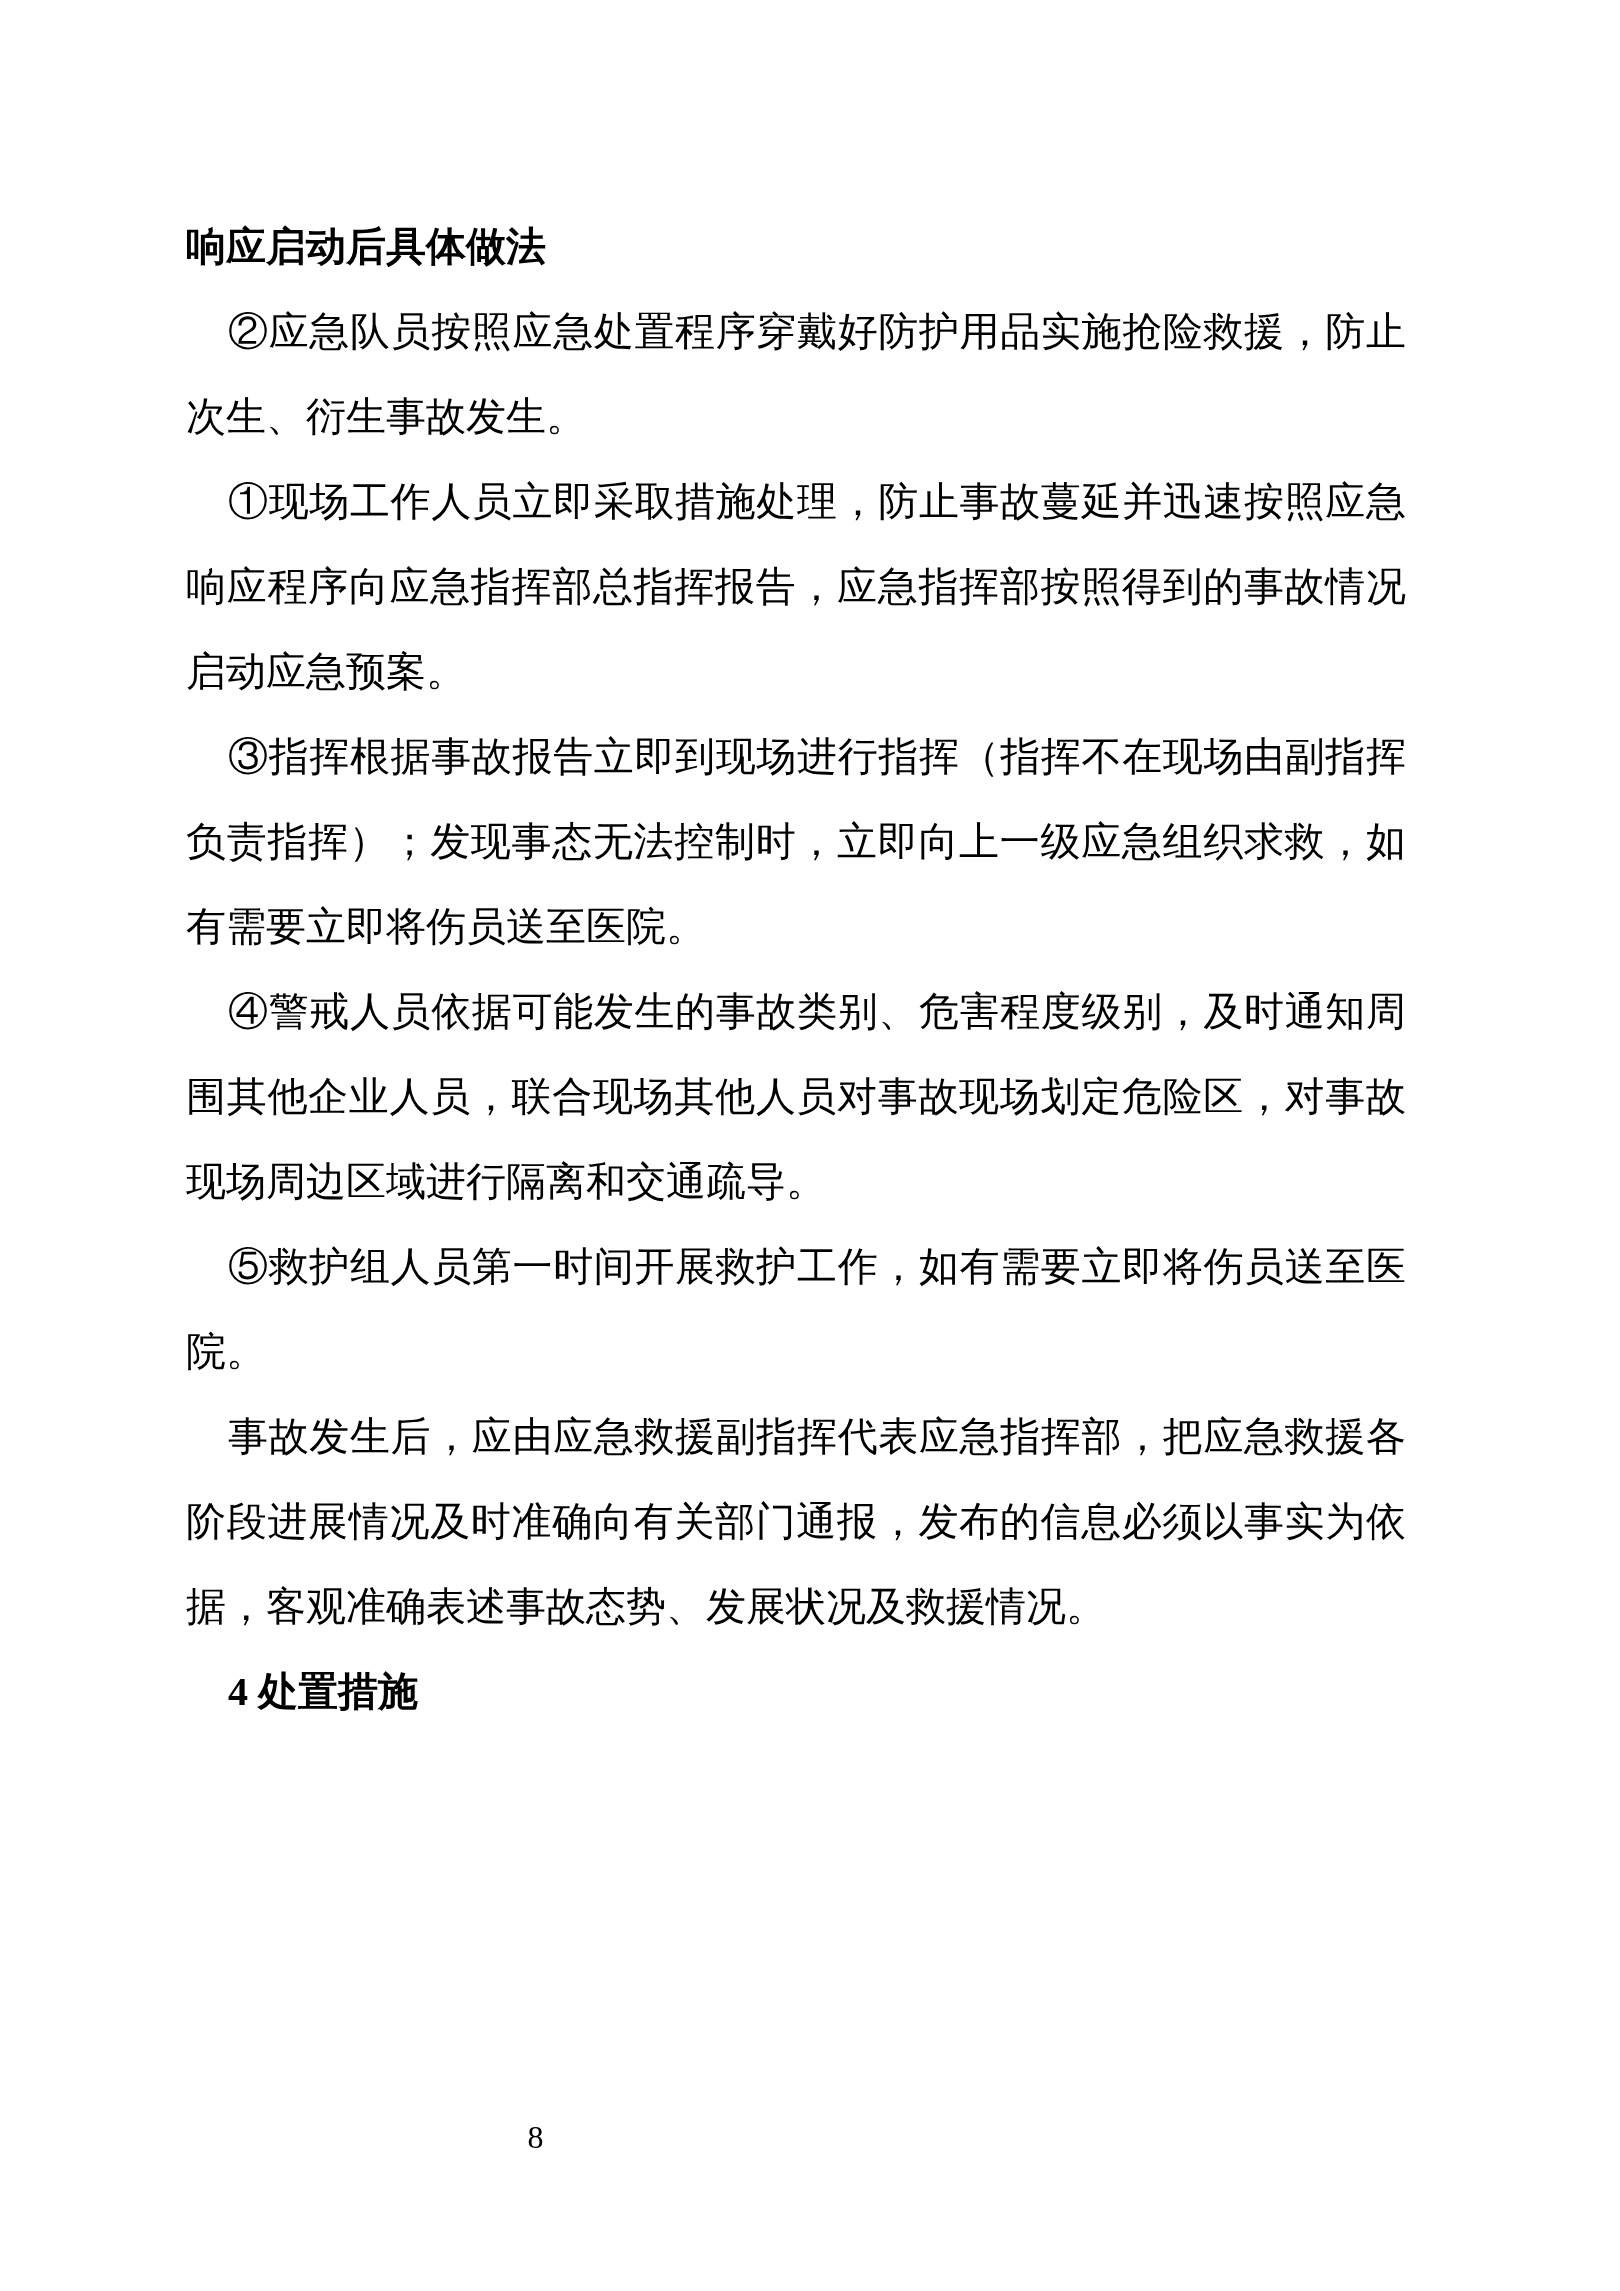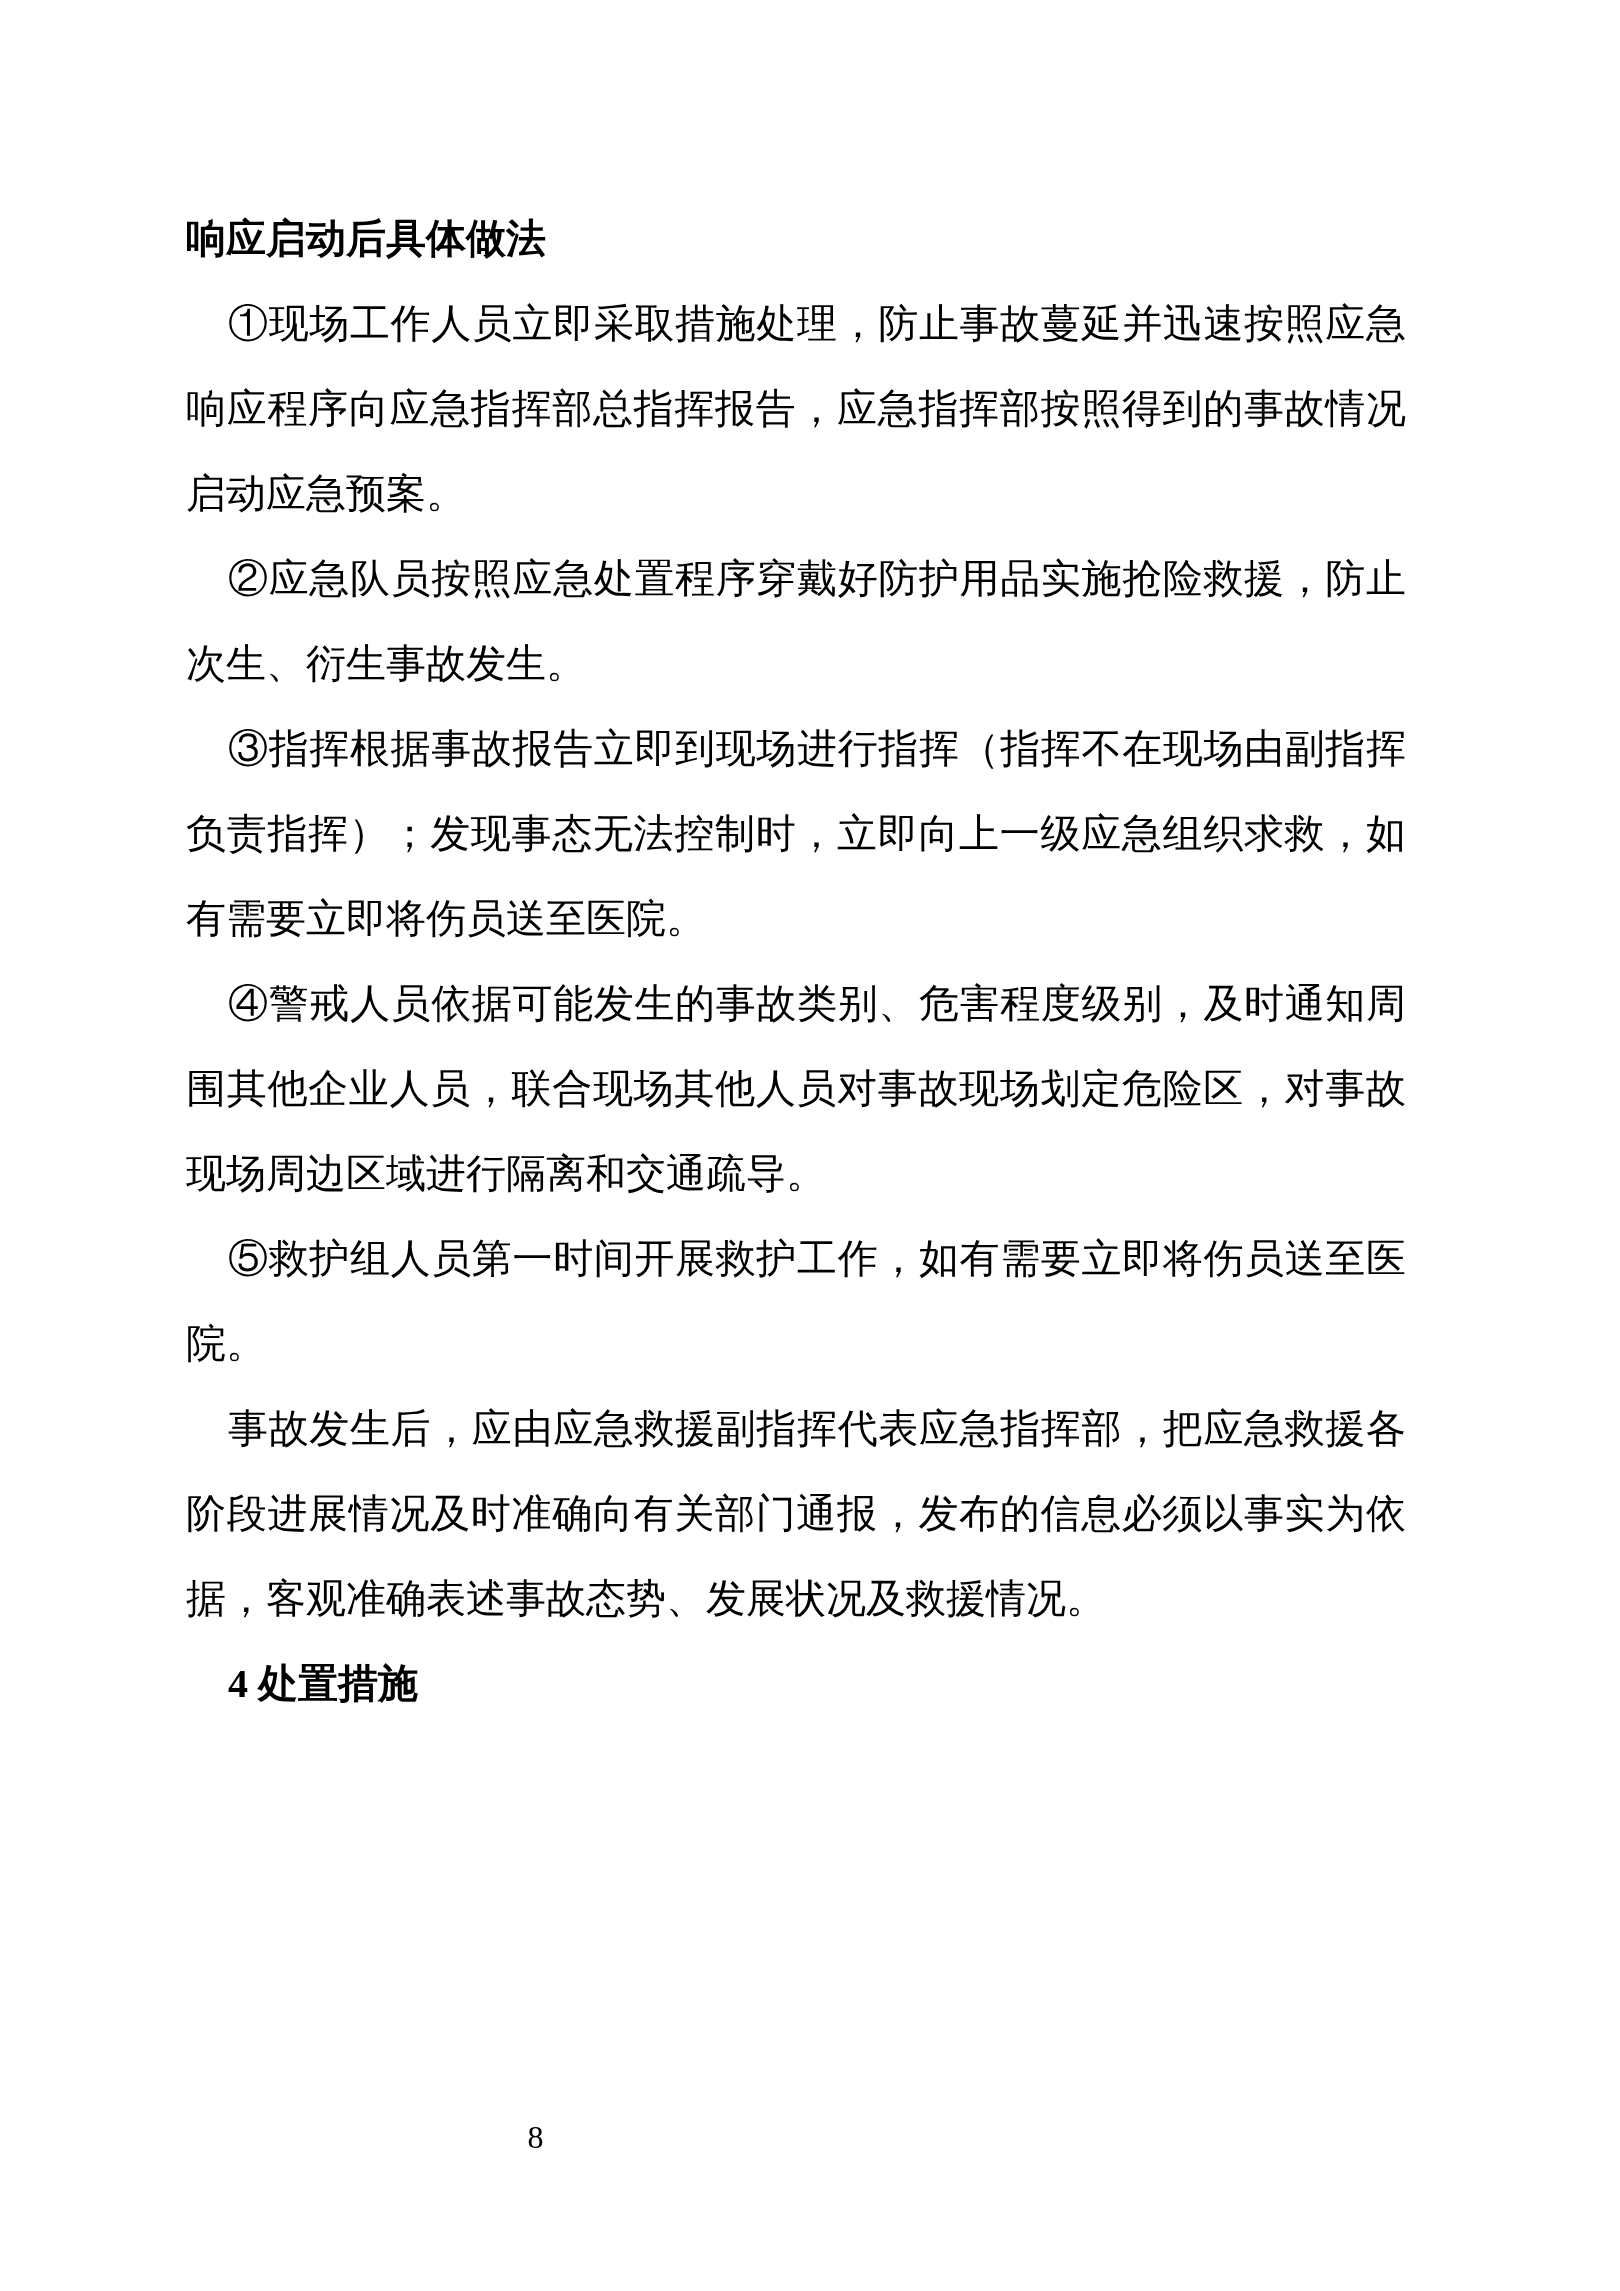--- a/index.html
+++ b/index.html
@@ -12,21 +12,21 @@
     width: 1620px;
     height: 2292px;
     background: #ffffff;
     overflow: hidden;
     color: #000000;
     font-family: "Liberation Serif", "DejaVu Serif", serif;
   }
   .content {
     position: absolute;
     left: 186px;
-    top: 196px;
+    top: 204px;
     width: 1220px;
     font-size: 40px;
     line-height: 85px;
     text-align: justify;
     letter-spacing: 0;
   }
   .block {
     margin: 0;
     padding: 0;
   }
@@ -49,22 +49,22 @@
     line-height: 44px;
     color: #000000;
   }
 </style>
 </head>
 <body>
 
 <div class="page">
   <div class="content">
     <div class="block heading">响应启动后具体做法</div>
+    <p class="block para">②应急队员按照应急处置程序穿戴好防护用品实施抢险救援，防止次生、衍生事故发生。</p>
     <p class="block para">①现场工作人员立即采取措施处理，防止事故蔓延并迅速按照应急响应程序向应急指挥部总指挥报告，应急指挥部按照得到的事故情况启动应急预案。</p>
-    <p class="block para">②应急队员按照应急处置程序穿戴好防护用品实施抢险救援，防止次生、衍生事故发生。</p>
     <p class="block para">③指挥根据事故报告立即到现场进行指挥（指挥不在现场由副指挥负责指挥）；发现事态无法控制时，立即向上一级应急组织求救，如有需要立即将伤员送至医院。</p>
     <p class="block para">④警戒人员依据可能发生的事故类别、危害程度级别，及时通知周围其他企业人员，联合现场其他人员对事故现场划定危险区，对事故现场周边区域进行隔离和交通疏导。</p>
     <p class="block para">⑤救护组人员第一时间开展救护工作，如有需要立即将伤员送至医院。</p>
     <p class="block para">事故发生后，应由应急救援副指挥代表应急指挥部，把应急救援各阶段进展情况及时准确向有关部门通报，发布的信息必须以事实为依据，客观准确表述事故态势、发展状况及救援情况。</p>
     <div class="block heading indent">4 处置措施</div>
   </div>
 
   <div class="page-number">8</div>
 </div>
 

